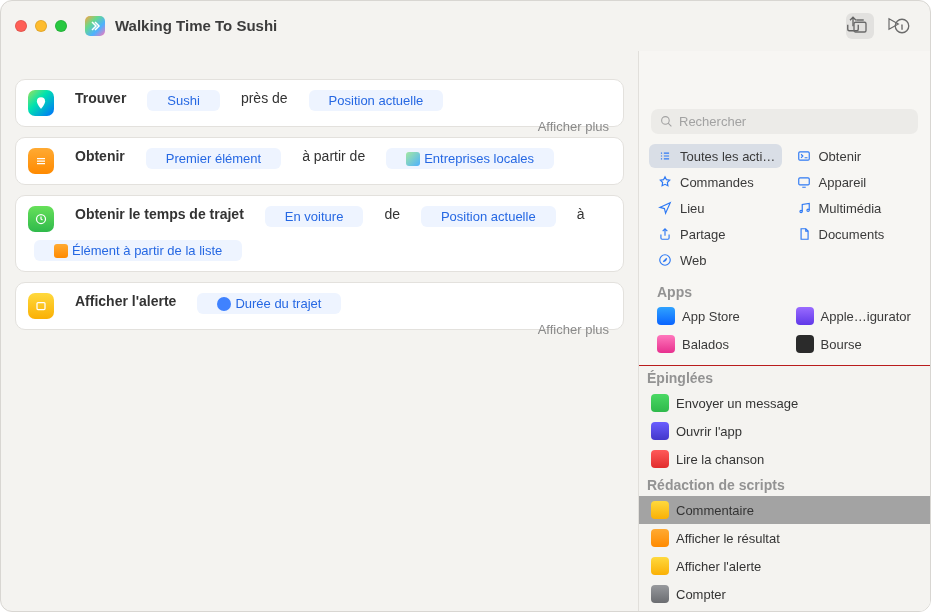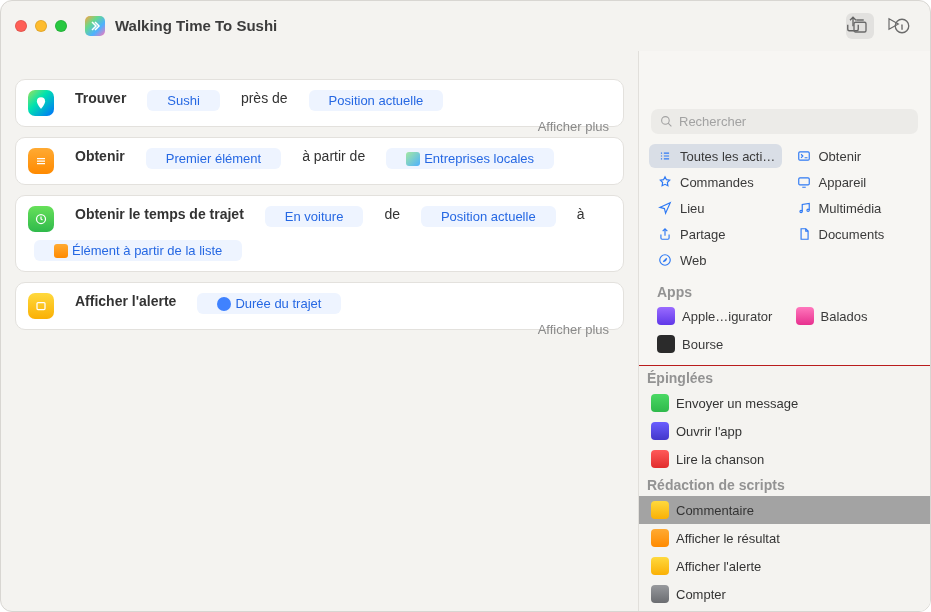--- a/index.html
+++ b/index.html
@@ -406,20 +406,24 @@
               </svg>
             </span>
             <span>Web</span>
           </div>
       </div>
 
       <div class="apps-panel">
         <div class="panel-header">Apps</div>
         <div class="apps-grid">
           <div class="app-item">
+              <div class="app-ico blue"></div>
+              <span>App Store</span>
+            </div>
+          <div class="app-item">
               <div class="app-ico purple"></div>
               <span>Apple…igurator</span>
             </div>
           <div class="app-item">
               <div class="app-ico pink"></div>
               <span>Balados</span>
             </div>
           <div class="app-item">
               <div class="app-ico dark"></div>
               <span>Bourse</span>

